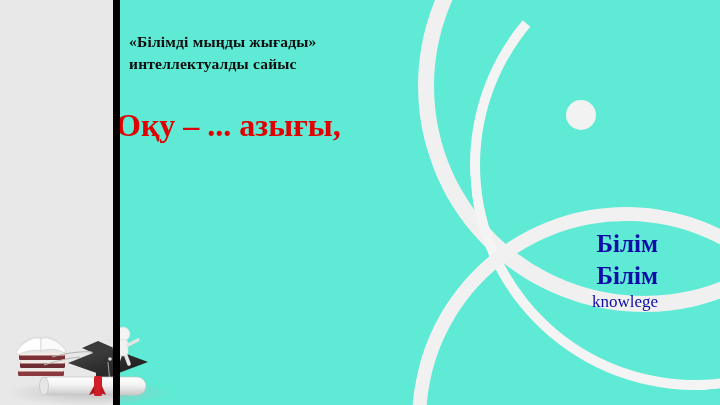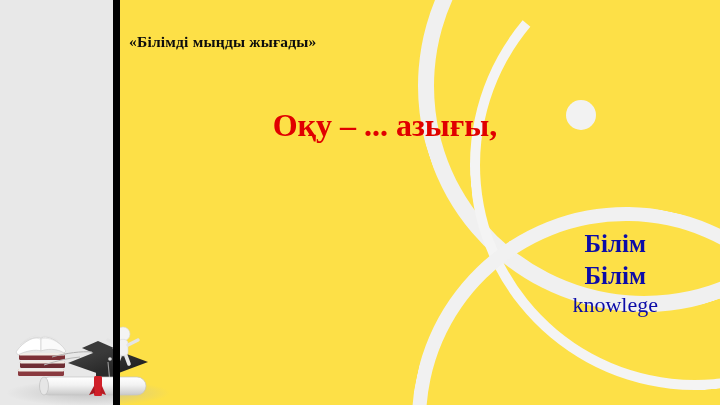--- a/index.html
+++ b/index.html
@@ -4,21 +4,21 @@
 <style>
   html, body {
     margin: 0;
     padding: 0;
     background: #ffffff;
   }
   #slide {
     position: relative;
     width: 720px;
     height: 405px;
-    background: #fde047;
+    background: #5eead4;
     overflow: hidden;
     font-family: "Liberation Serif", "DejaVu Serif", serif;
   }
 
   
   .left-band {
     position: absolute;
     left: 0;
     top: 0;
     width: 113px;
@@ -93,49 +93,49 @@
     font-weight: bold;
     line-height: 1.42;
     color: #0d0d0d;
     letter-spacing: 0.2px;
     z-index: 20;
   }
   .contest-title div { white-space: nowrap; }
 
   .riddle {
     position: absolute;
-    left: 135px;
+    left: 116px;
     top: 104px;
     width: 500px;
-    text-align: center;
+    text-align: left;
     color: #e00000;
     font-size: 32px;
     font-weight: bold;
     line-height: 1.34;
     z-index: 20;
   }
   .riddle div { white-space: nowrap; }
 
   .glossary {
     position: absolute;
     right: 62px;
     top: 228px;
-    text-align: center;
+    text-align: right;
     color: #0c0ca8;
     z-index: 20;
   }
   .glossary .gl-kk,
   .glossary .gl-ru {
     font-size: 25px;
     font-weight: bold;
     line-height: 1.26;
     white-space: nowrap;
   }
   .glossary .gl-en {
-    font-size: 22px;
+    font-size: 17px;
     font-weight: normal;
     line-height: 1.26;
     white-space: nowrap;
   }
 
   
   .grad-art {
     position: absolute;
     left: -4px;
     bottom: -2px;
@@ -152,20 +152,21 @@
   <div class="left-band"></div>
   <div class="left-bar"></div>
 
   <div class="swoosh swoosh-top"></div>
   <div class="swoosh swoosh-mid"></div>
   <div class="swoosh swoosh-bottom"></div>
   <div class="swoosh-dot"></div>
 
   <div class="contest-title">
     <div>«Білімді мыңды жығады»</div>
+    <div>интеллектуалды сайыс</div>
   </div>
 
   <div class="riddle">
     <div>Оқу – ... азығы,</div>
   </div>
 
   <div class="glossary">
     <div class="gl-kk">Білім</div>
     <div class="gl-ru">Білім</div>
     <div class="gl-en">knowlege</div>

